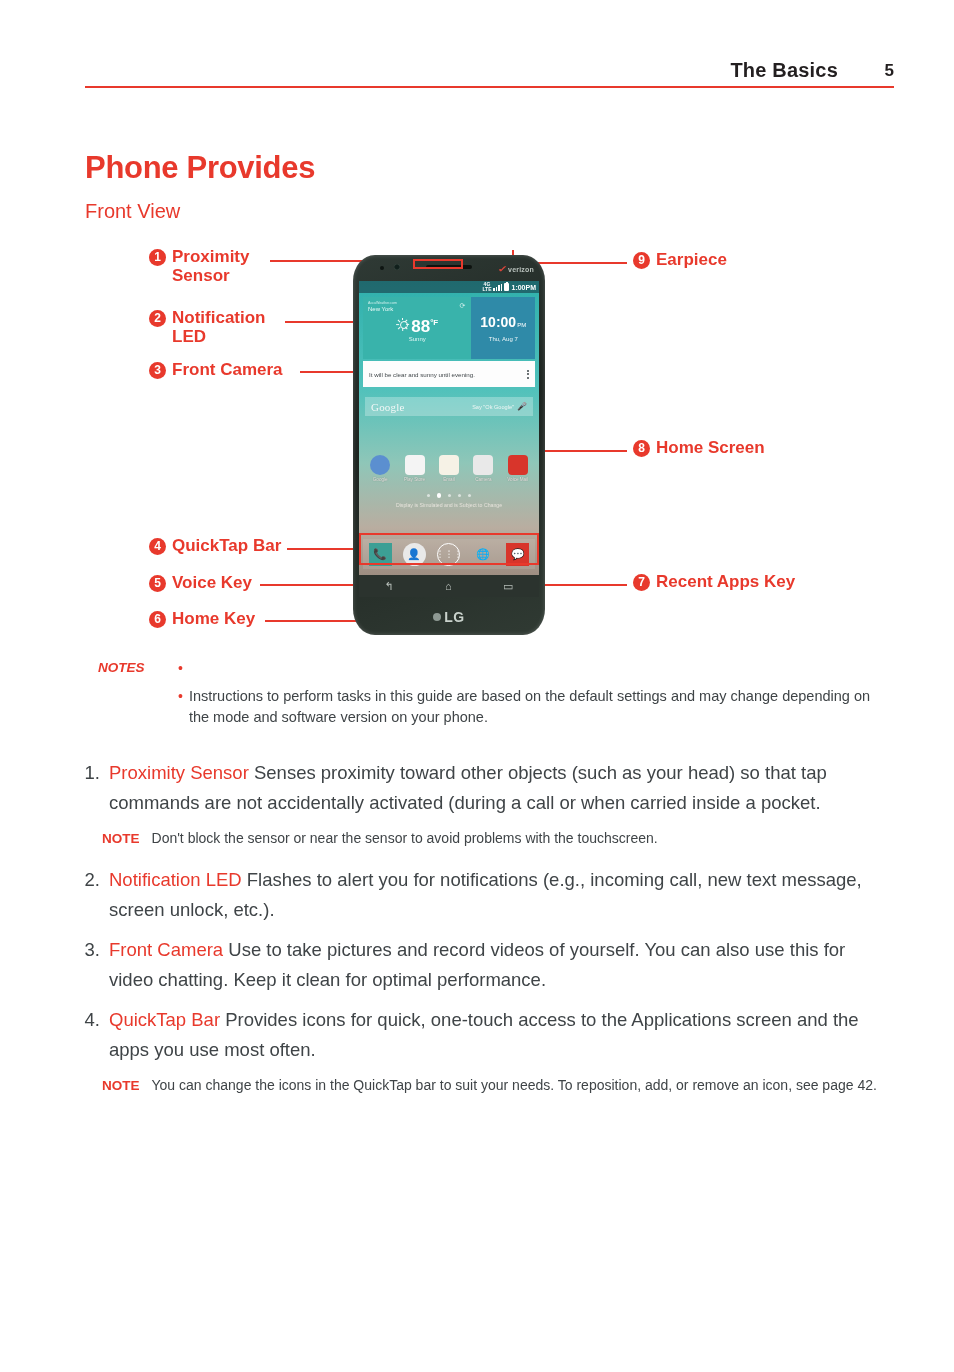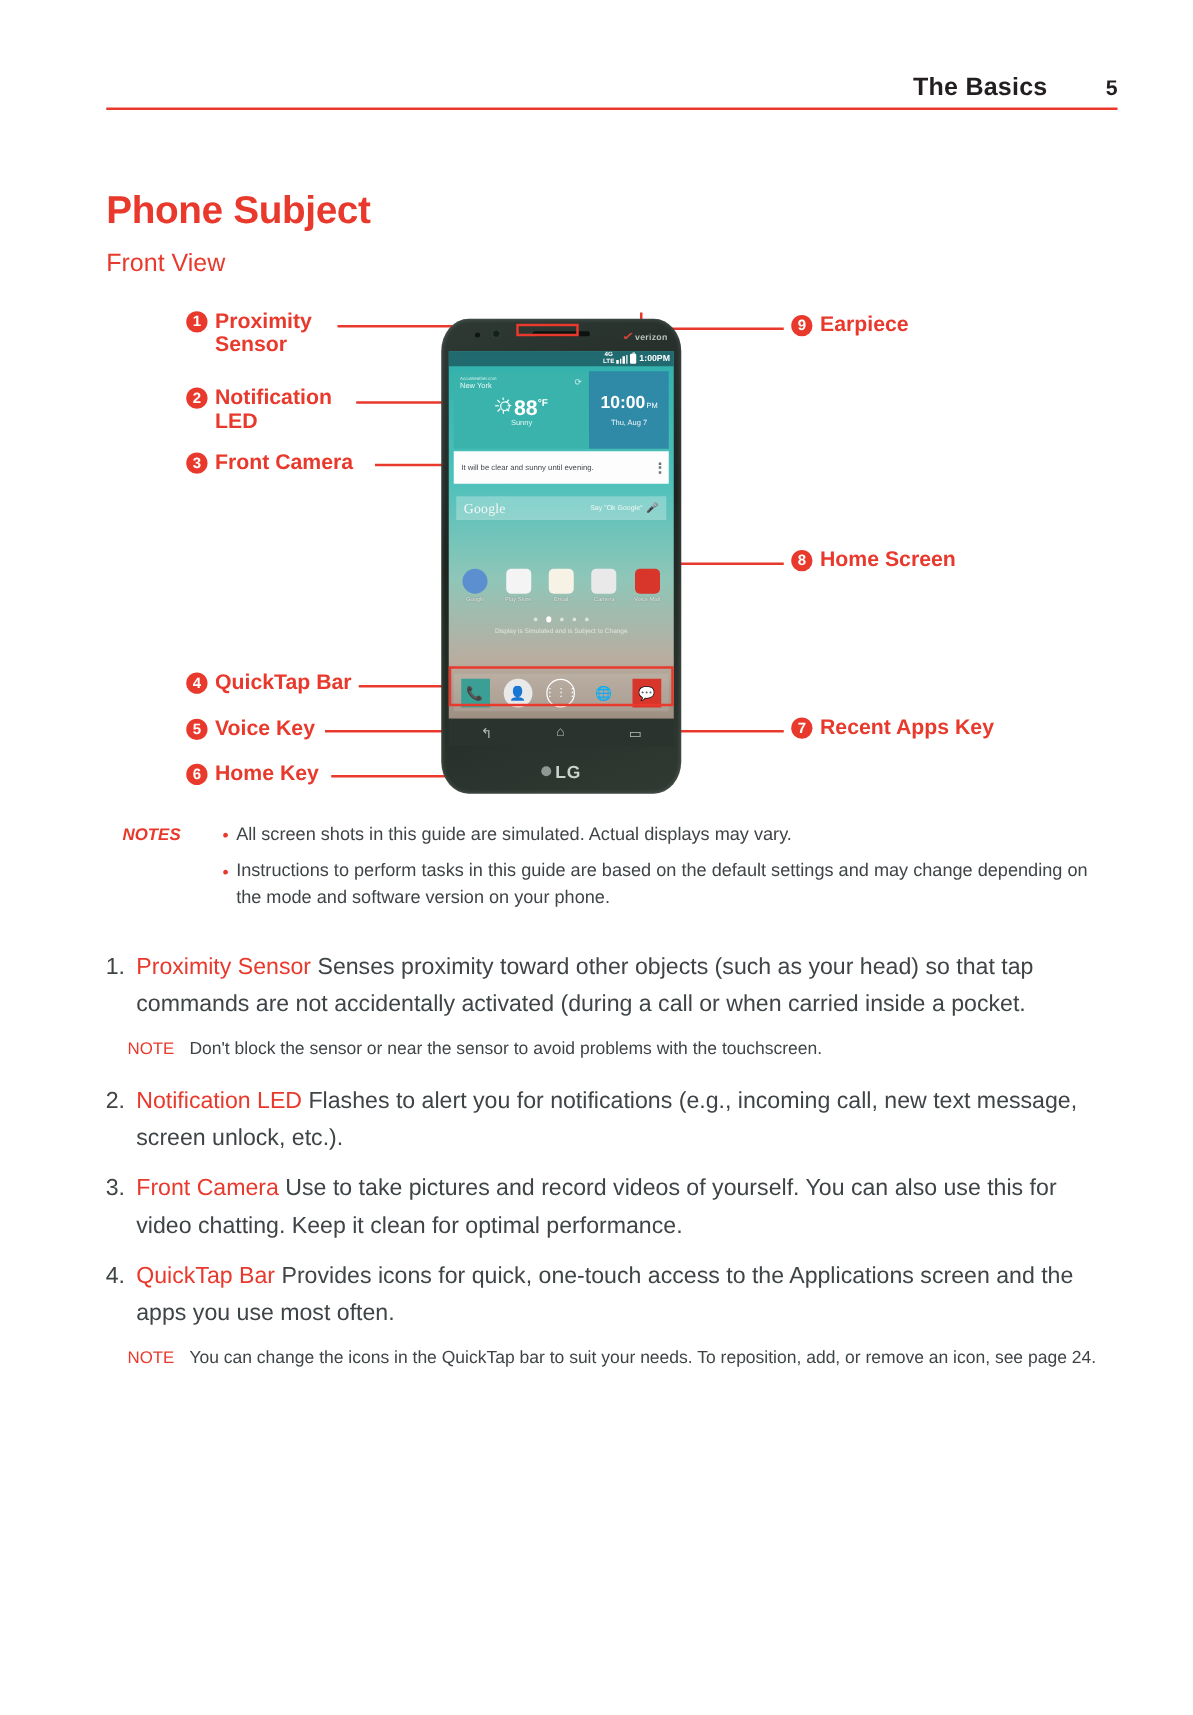--- a/index.html
+++ b/index.html
@@ -410,36 +410,36 @@
     display: flex;
     gap: 12px;
     margin: 2px 0 16px 24px;
     font-size: 14px;
     line-height: 21px;
     color: #3f4447;
   }
   .sub-note .nlabel {
     flex: 0 0 auto;
     color: #e8392c;
-    font-weight: normal;
+    font-weight: bold;
     font-size: 13.5px;
   }
   .sub-note.indent2 { margin-left: 24px; }
   .sub-note .ntext { flex: 1; }
 </style>
 </head>
 <body>
 
 <div class="page-header">
   <div class="header-title">The Basics</div>
   <div class="header-pageno">5</div>
   <div class="header-rule"></div>
 </div>
 
-<div class="title-main">Phone Subject</div>
+<div class="title-main">Phone Provides</div>
 <div class="title-sub">Front View</div>
 
 <div class="figure">
 
   <div class="lead lead-h" style="left:185px; top:24px; width:128px;"></div>
   <div class="lead lead-v" style="left:311px; top:24px; height:10px;"></div>
 
   <div class="lead lead-h" style="left:200px; top:85px; width:102px;"></div>
   <div class="lead lead-v" style="left:300px; top:33px; height:52px;"></div>
 
@@ -624,21 +624,20 @@
     <div class="num">7</div>
     <div class="txt">Recent Apps Key</div>
   </div>
 </div>
 
 <div class="notes-block">
   <div class="notes-label">NOTES</div>
   <div class="notes-list">
     <div class="note-item">
       <span class="bullet">•</span>
-      <span>All screen shots in this guide are simulated. Actual displays may vary.</span>
     </div>
     <div class="note-item">
       <span class="bullet">•</span>
       <span>Instructions to perform tasks in this guide are based on the default settings and may change depending on the mode and software version on your phone.</span>
     </div>
   </div>
 </div>
 
 <div class="body-list">
 
@@ -670,15 +669,15 @@
 
   <div class="li">
     <span class="idx">4.</span>
     <span class="body">
       <span class="kw">QuickTap Bar</span><span> Provides icons for quick, one-touch access to the Applications screen and the apps you use most often.</span>
     </span>
   </div>
 
   <div class="sub-note indent2">
     <span class="nlabel">NOTE</span>
-    <span class="ntext">You can change the icons in the QuickTap bar to suit your needs. To reposition, add, or remove an icon, see page 24.</span>
+    <span class="ntext">You can change the icons in the QuickTap bar to suit your needs. To reposition, add, or remove an icon, see page 42.</span>
   </div>
 </div>
 
 </body></html>

